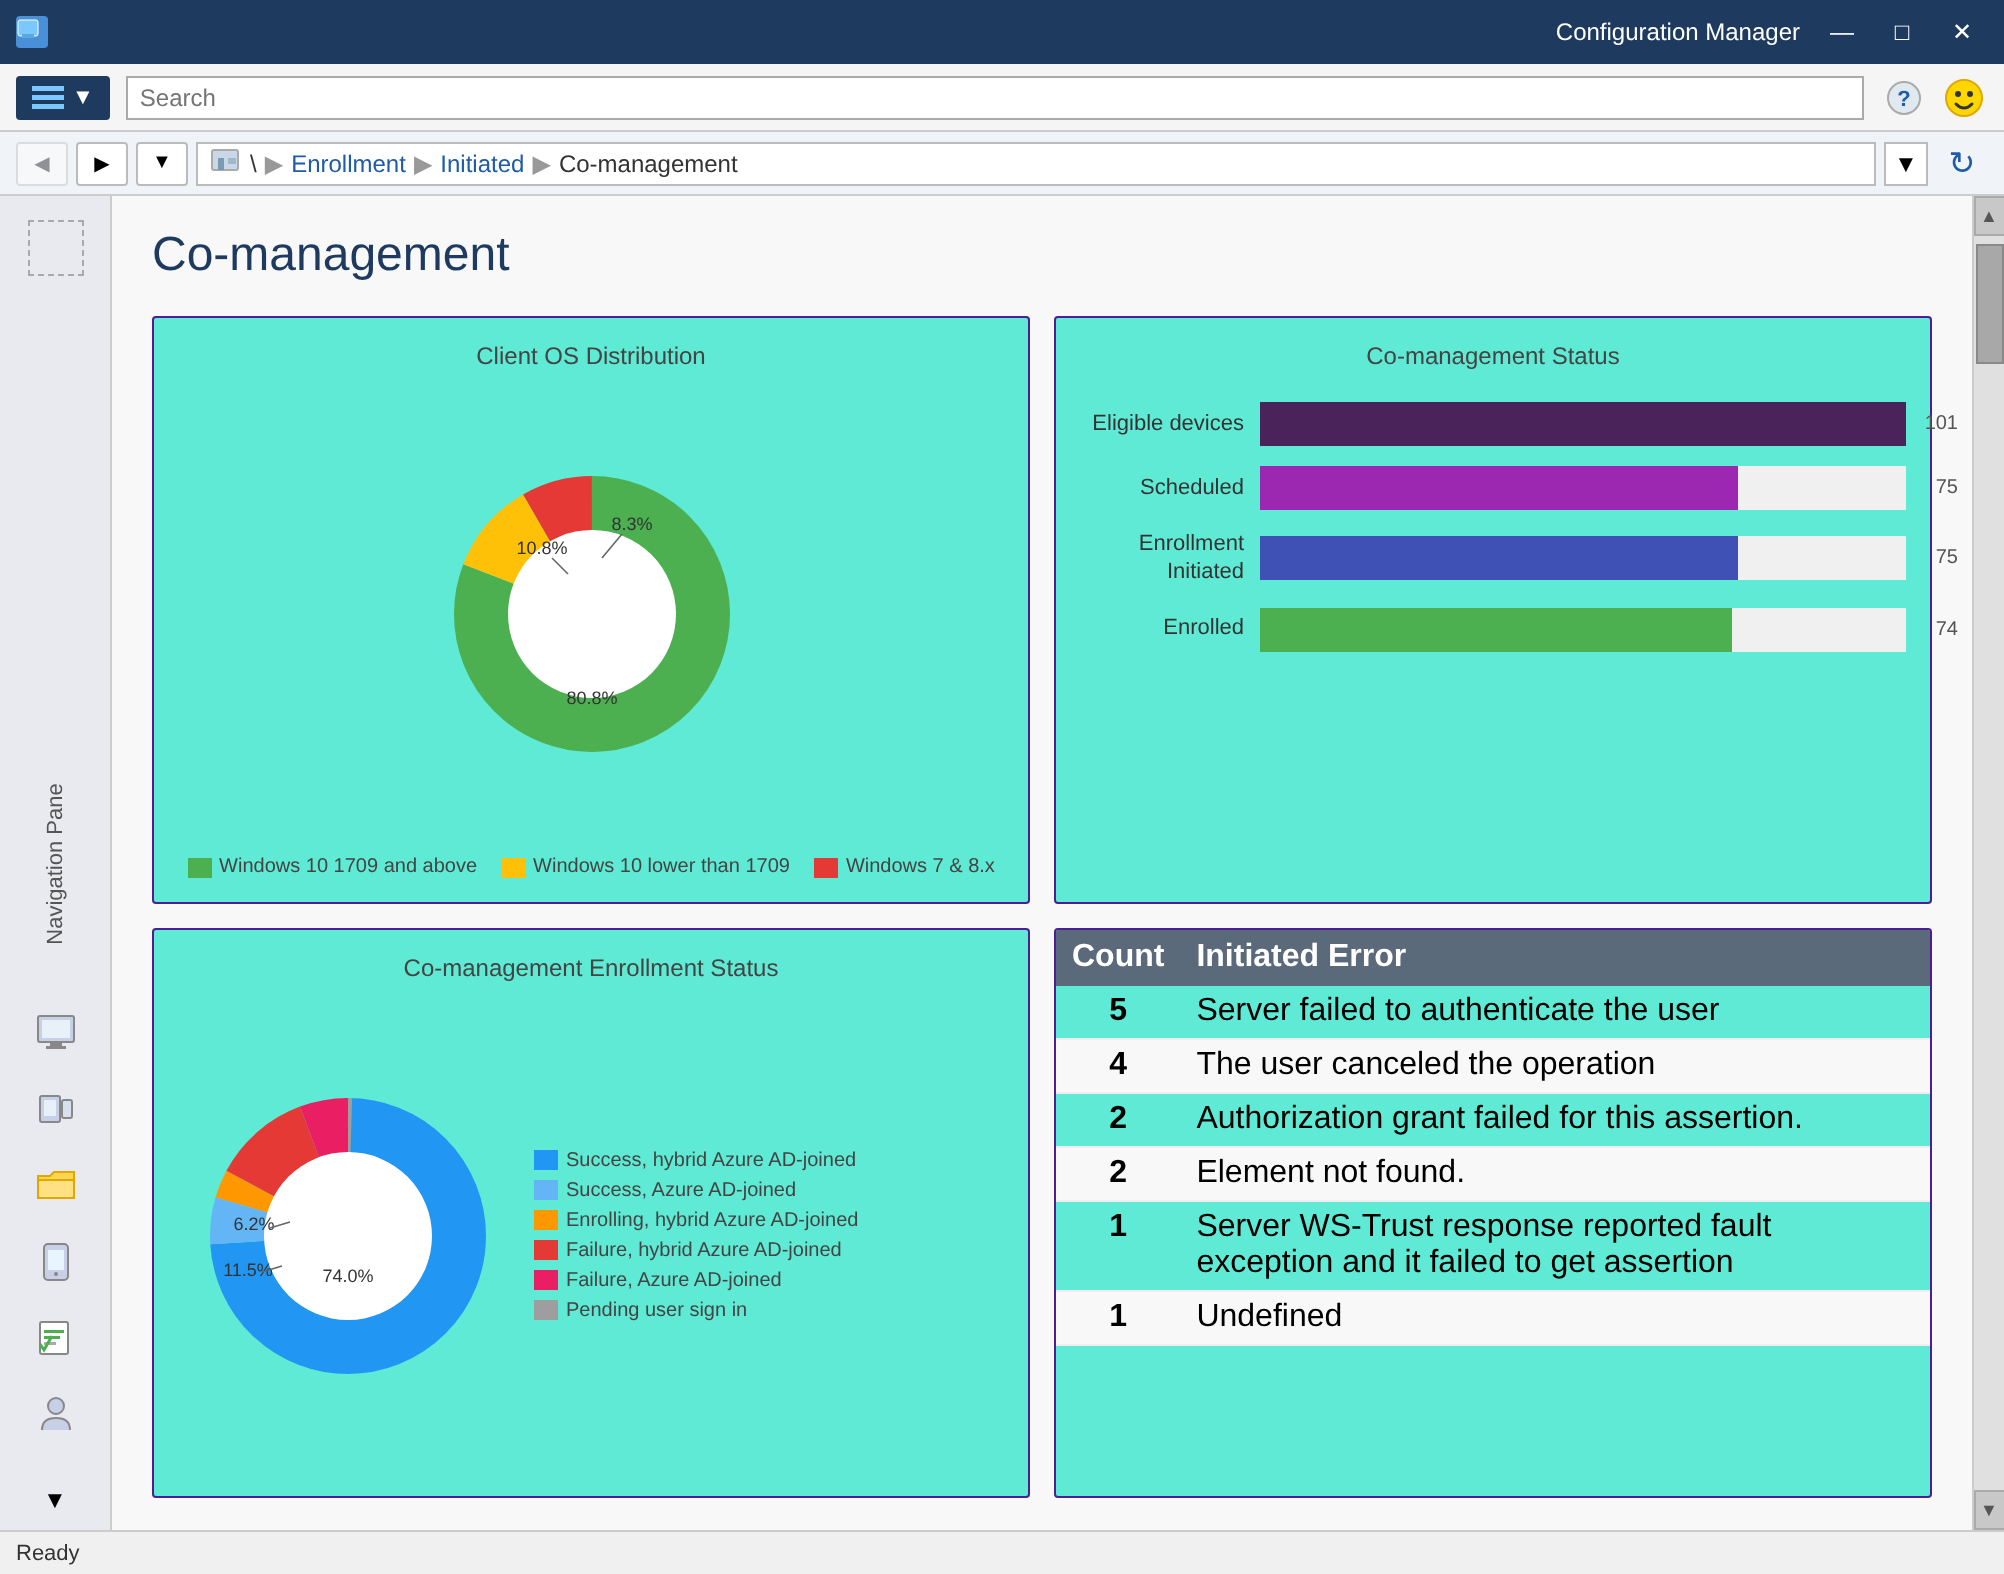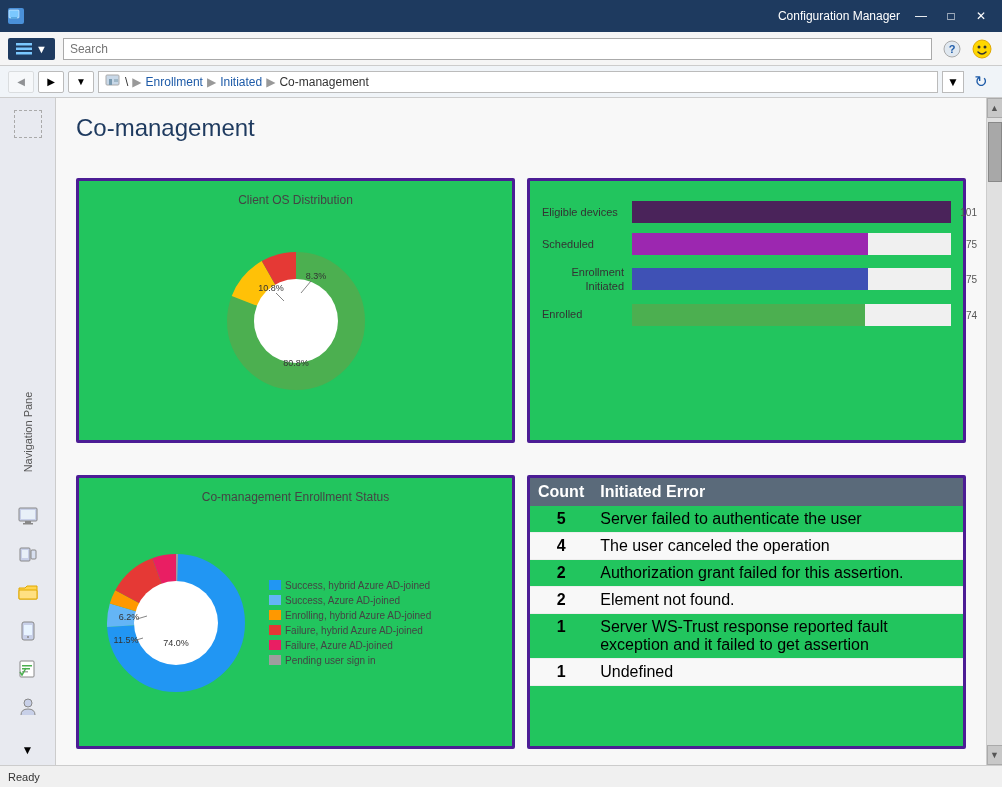--- a/index.html
+++ b/index.html
@@ -40,35 +40,35 @@
     .sidebar-icon svg { width: 22px; height: 22px; }
 
     
     .content-area { flex: 1; display: flex; flex-direction: column; overflow: hidden; background: #f8f8f8; }
     .content-inner { flex: 1; overflow-y: auto; padding: 16px 20px; display: flex; flex-direction: column; }
     .page-title { font-size: 24px; font-weight: 300; color: #1e3a5f; margin-bottom: 16px; }
 
     
     .dashboard-grid { display: grid; grid-template-columns: 1fr 1fr; gap: 12px; flex: 1; }
 
-    .panel { background: #22c55e; border: 3px solid #4c1d95; border-radius: 2px; padding: 12px; display: flex; flex-direction: column; margin-top: 20px; }
+    .panel { background: #5eead4; border: 1px solid #4c1d95; border-radius: 2px; padding: 12px; display: flex; flex-direction: column; }
     .panel-title { text-align: center; font-size: 12px; color: #444; margin-bottom: 8px; font-weight: 500; }
 
     
     .donut-container { display: flex; align-items: center; justify-content: center; flex: 1; }
     .donut-chart { position: relative; width: 160px; height: 160px; flex-shrink: 0; }
     .donut-chart svg { width: 100%; height: 100%; }
     .legend-area { margin-top: 8px; display: flex; gap: 12px; justify-content: center; flex-wrap: wrap; }
     .legend-item { display: flex; align-items: center; gap: 4px; font-size: 10px; color: #444; }
     .legend-color { width: 12px; height: 10px; flex-shrink: 0; }
 
     
     .bar-chart-area { padding: 8px 0; flex: 1; }
     .bar-row { display: flex; align-items: center; margin-bottom: 10px; }
-    .bar-label { width: 90px; font-size: 11px; color: #333; text-align: left; padding-right: 8px; flex-shrink: 0; line-height: 1.3; }
+    .bar-label { width: 90px; font-size: 11px; color: #333; text-align: right; padding-right: 8px; flex-shrink: 0; line-height: 1.3; }
     .bar-track { flex: 1; height: 22px; background: #f0f0f0; position: relative; }
     .bar-fill { height: 100%; position: absolute; left: 0; top: 0; }
 
     
     .enrollment-panel { display: flex; flex-direction: column; }
     .enrollment-content { display: flex; align-items: center; gap: 8px; flex: 1; }
     .enrollment-legend { display: flex; flex-direction: column; gap: 4px; font-size: 10px; }
 
     
     .error-table { width: 100%; border-collapse: collapse; font-size: 16px; }
@@ -228,23 +228,38 @@
                 <circle cx="80" cy="80" r="42" fill="white"></circle>
 
                 <text x="100" y="38" font-size="9" fill="#333" text-anchor="middle">8.3%</text>
                 <line x1="95" y1="40" x2="85" y2="52" stroke="#666" stroke-width="0.8"></line>
                 <text x="55" y="50" font-size="9" fill="#333" text-anchor="middle">10.8%</text>
                 <line x1="60" y1="52" x2="68" y2="60" stroke="#666" stroke-width="0.8"></line>
                 <text x="80" y="125" font-size="9" fill="#333" text-anchor="middle">80.8%</text>
               </svg>
             </div>
           </div>
+          <div class="legend-area">
+            <div class="legend-item">
+              <div class="legend-color" style="background:#4caf50;"></div>
+              <span>Windows 10 1709 and above</span>
+            </div>
+            <div class="legend-item">
+              <div class="legend-color" style="background:#ffc107;"></div>
+              <span>Windows 10 lower than 1709</span>
+            </div>
+            <div class="legend-item">
+              <div class="legend-color" style="background:#e53935;"></div>
+              <span>Windows 7 &amp; 8.x</span>
+            </div>
+          </div>
         </div>
 
         <div class="panel">
+          <div class="panel-title">Co-management Status</div>
           <div class="bar-chart-area">
 
             <div class="bar-row">
               <div class="bar-label">Eligible devices</div>
               <div class="bar-track" style="position:relative;width:200px;height:22px;background:#f0f0f0;">
                 <div class="bar-fill" style="width:100%;background:#4a235a;"></div>
                 <span style="position:absolute;right:-26px;top:50%;transform:translateY(-50%);font-size:10px;color:#555;">101</span>
               </div>
             </div>
 

